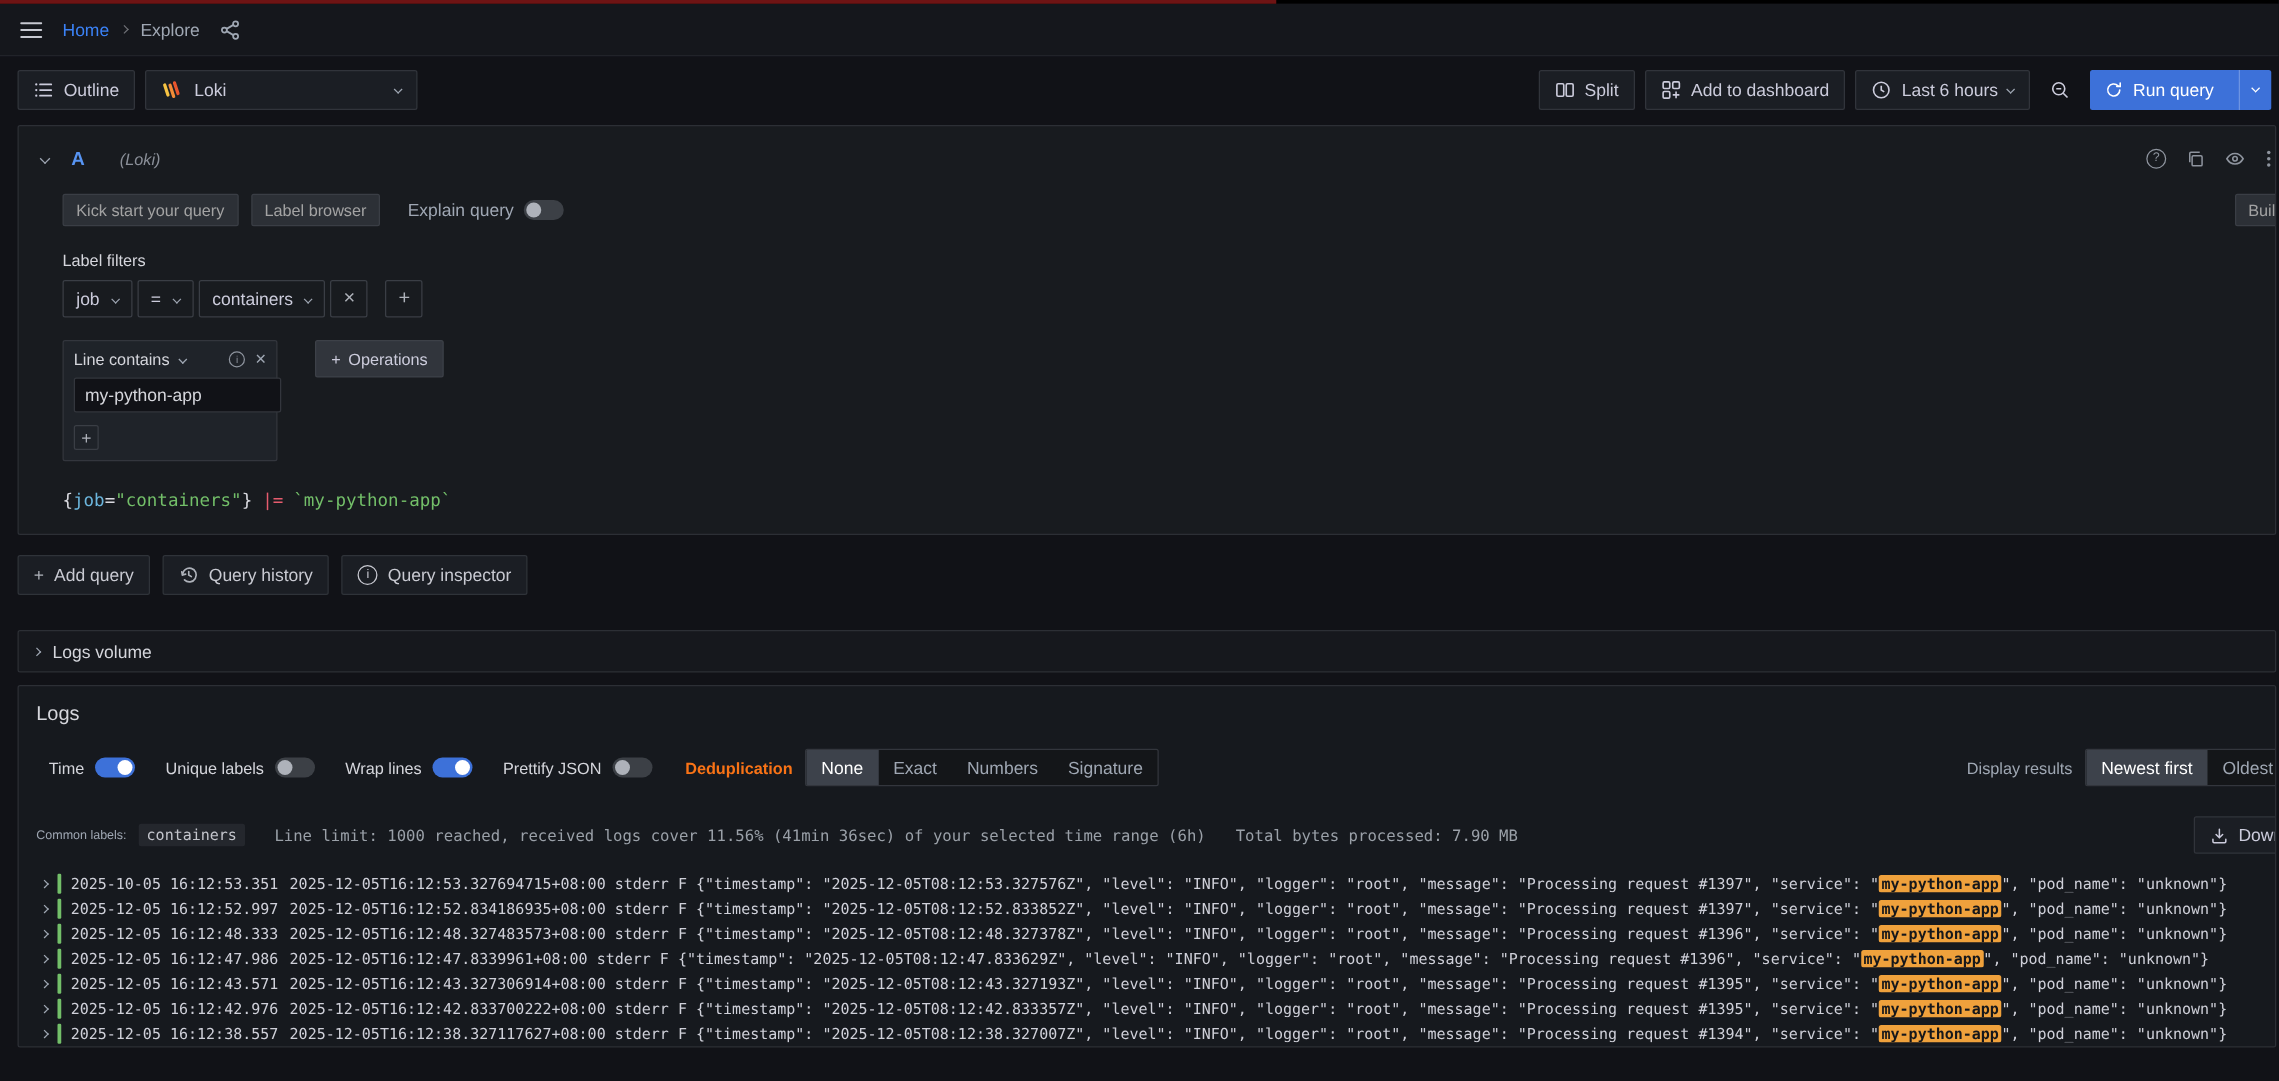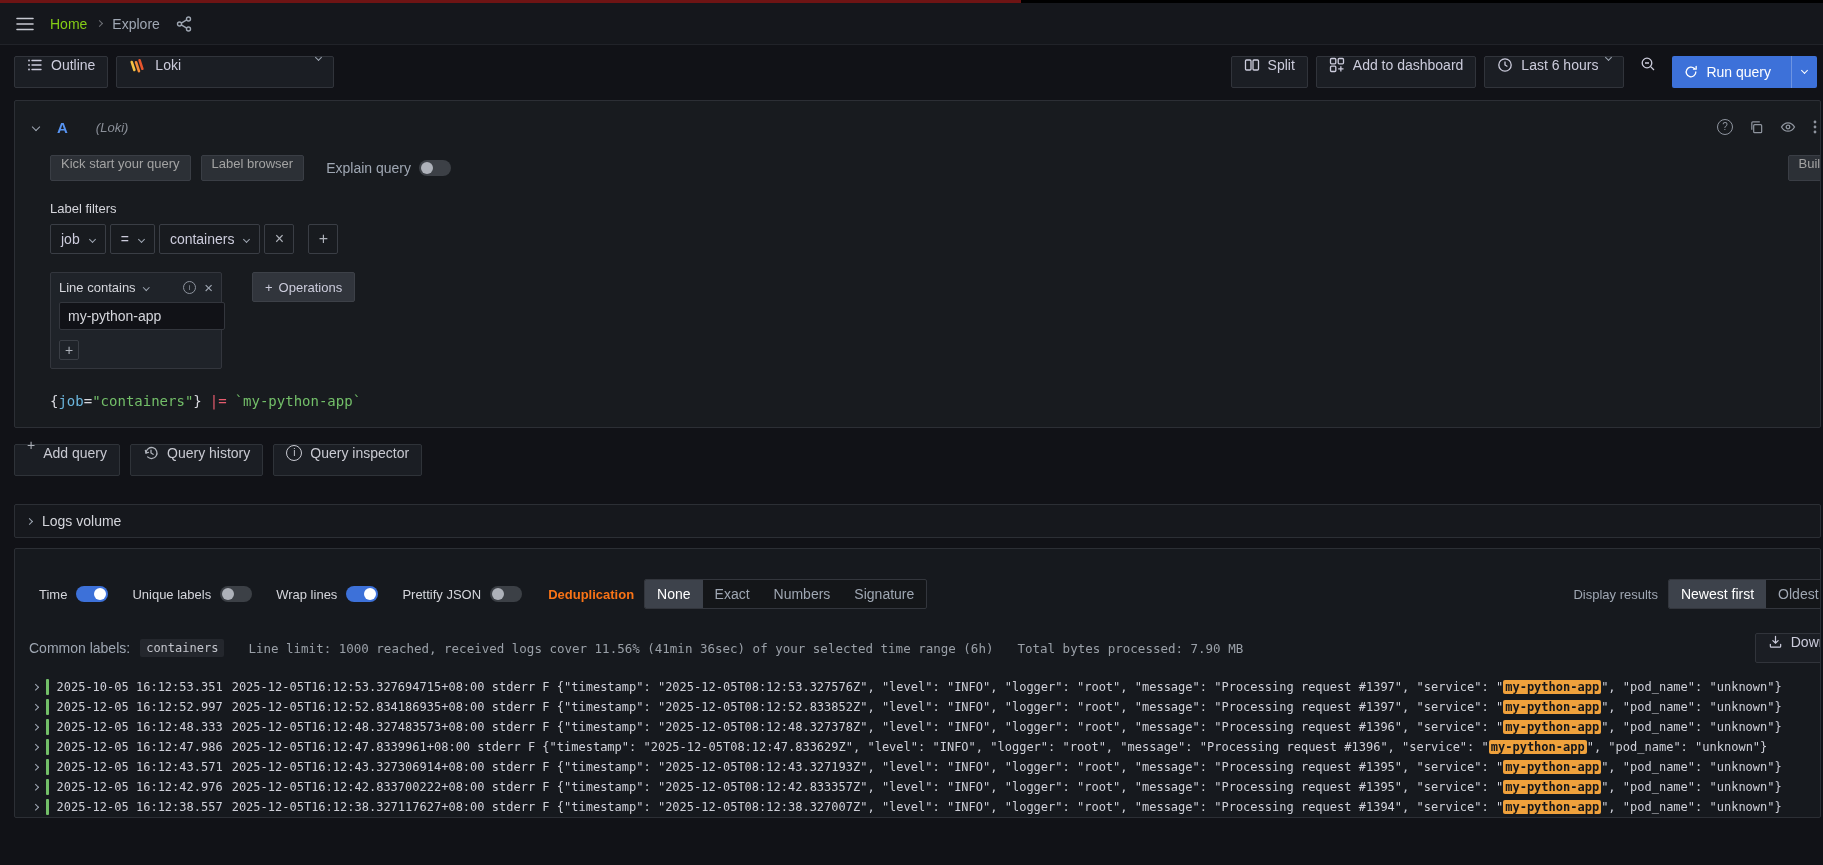--- a/index.html
+++ b/index.html
@@ -8,27 +8,27 @@
 .icon{display:inline-flex;align-items:center;justify-content:center;line-height:0}
 .chev{display:inline-block;width:6px;height:6px;border-right:1.5px solid currentColor;border-bottom:1.5px solid currentColor;flex:none}
 .chev.down{transform:rotate(45deg)}
 .chev.right{transform:rotate(-45deg)}
 .chev.sm{width:5px;height:5px}
 .chev.xs{width:4.5px;height:4.5px;border-width:1.3px}
 .top-strip{height:3px;background:#000;display:flex}
 .strip-red{width:56%;height:100%;background:var(--strip-red,#6e1414)}
 .navbar{height:42px;display:flex;align-items:center;gap:16px;padding:0 16px;background:#15171c;border-bottom:1px solid #212329}
 .breadcrumb{display:flex;align-items:center;gap:10px;font-size:14px}
-.crumb{color:#84cc16}
+.crumb{color:#3b82f6}
 .crumb.dim{color:#9fa7b3}
 .breadcrumb .sep{color:#6e7076}
 .nav-icon{color:#9fa7b3}
 .toolbar{display:flex;align-items:center;justify-content:space-between;padding:11px 6px 12px 14px}
 .tb-left,.tb-right{display:flex;align-items:center;gap:8px}
-.btn{display:inline-flex;align-items:flex-start;gap:8px;height:32px;padding:0 12px;background:#1b1e24;border:1px solid #31343b;border-radius:2px;color:#ccccdc;font-size:14px;white-space:nowrap}
+.btn{display:inline-flex;align-items:center;gap:8px;height:32px;padding:0 12px;background:#1b1e24;border:1px solid #31343b;border-radius:2px;color:#ccccdc;font-size:14px;white-space:nowrap}
 .btn .chev{color:#9fa7b3;margin-top:-2px}
 .btn.ds{width:218px}
 .btn.ds .chev{margin-left:auto}
 .btn.icon-only{width:32px;padding:0;border:none;background:transparent;justify-content:center}
 .btn.primary{background:var(--accent-blue,#3d71d9);border:none;color:#fff;padding:0;overflow:hidden}
 .btn.primary .main{display:inline-flex;align-items:center;gap:8px;padding:0 12px;height:32px}
 .btn.primary .dd{display:inline-flex;align-items:center;justify-content:center;width:26px;height:32px;border-left:1px solid rgba(255,255,255,.25)}
 .btn.primary .chev{color:#fff;margin-top:-3px}
 .query-panel{margin:0 2px 0 14px;background:#181b1f;border:1px solid #2c2f35;border-radius:2px;padding:14px 0 18px;overflow:hidden;position:relative}
 .qp-header{display:flex;align-items:center;padding:0 10px 0 18px;height:24px}
@@ -86,21 +86,21 @@
 .switch.on{background:var(--accent-blue,#3d71d9)}
 .switch.on::after{left:auto;right:2px;background:#fff}
 .ctl-group{display:flex;align-items:center;gap:10px;margin-left:26px}
 .ctl-group.right{margin-left:auto;margin-right:-50px}
 .ctl-label{font-size:13px;color:#9fa7b3}
 .ctl-label.strong{color:#f97316;font-weight:700}
 .seg{display:inline-flex;height:30px;border:1px solid #33363d;background:#141619;border-radius:2px;overflow:hidden}
 .seg-opt{display:flex;align-items:center;padding:0 12px;font-size:14px;color:#9fa7b3;cursor:pointer;white-space:nowrap}
 .seg-opt.sel{background:#3d424b;color:#fff;font-weight:500}
 .logs-meta{display:flex;align-items:center;margin-top:24px;padding-left:2px;gap:10px}
-.meta-label{font-size:14px;color:#9fa7b3}
+.meta-label{font-size:10px;color:#9fa7b3}
 .chip{font-family:"DejaVu Sans Mono",monospace;font-size:12px;background:#24272d;border-radius:2px;padding:2px 6px;color:#c3c5cc}
 .meta-mono{font-family:"DejaVu Sans Mono",monospace;font-size:12.5px;color:#9aa0a8;margin-left:14px;white-space:nowrap}
 .download{margin-left:auto;margin-right:-58px;height:30px;flex:none}
 .log-rows{margin-top:14px}
 .log-row{display:flex;align-items:center;height:20px;font-family:"DejaVu Sans Mono",monospace;font-size:12px;color:#cfd0d9;white-space:pre;cursor:pointer}
 .log-row .chev{color:#9fa7b3;margin-left:6px}
 .level-bar{width:3px;height:16px;background:var(--info-green,#73bf69);margin:0 8px;flex:none;border-radius:1px}
 .log-time{flex:none}
 .log-msg{margin-left:9px;overflow:hidden}
 .hl{background:var(--highlight-orange,#efa13c);color:#15171b;padding:0 2px;border-radius:2px;font-weight:bold}
@@ -328,20 +328,21 @@
       <span>Query inspector</span>
     </button>
   </div>
 
   <section class="logs-volume">
     <span class="chev right sm"></span>
     <span class="lv-title">Logs volume</span>
   </section>
 
   <section class="logs-panel">
+    <h2 class="logs-title">Logs</h2>
 
     <div class="logs-controls">
       <div class="toggles">
   <div class="tog-group">
     <span class="tog-label">Time</span>
     <span class="switch on"></span>
   </div>
 
   <div class="tog-group">
     <span class="tog-label">Unique labels</span>

